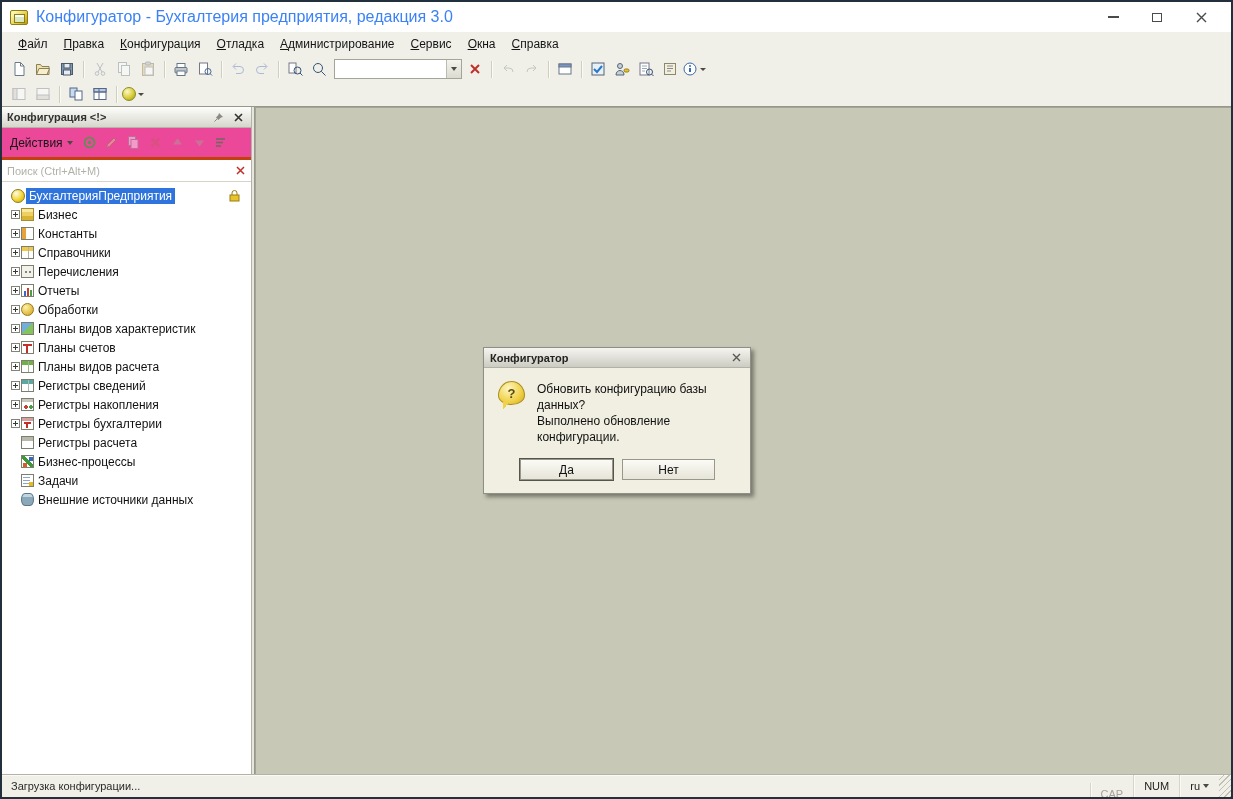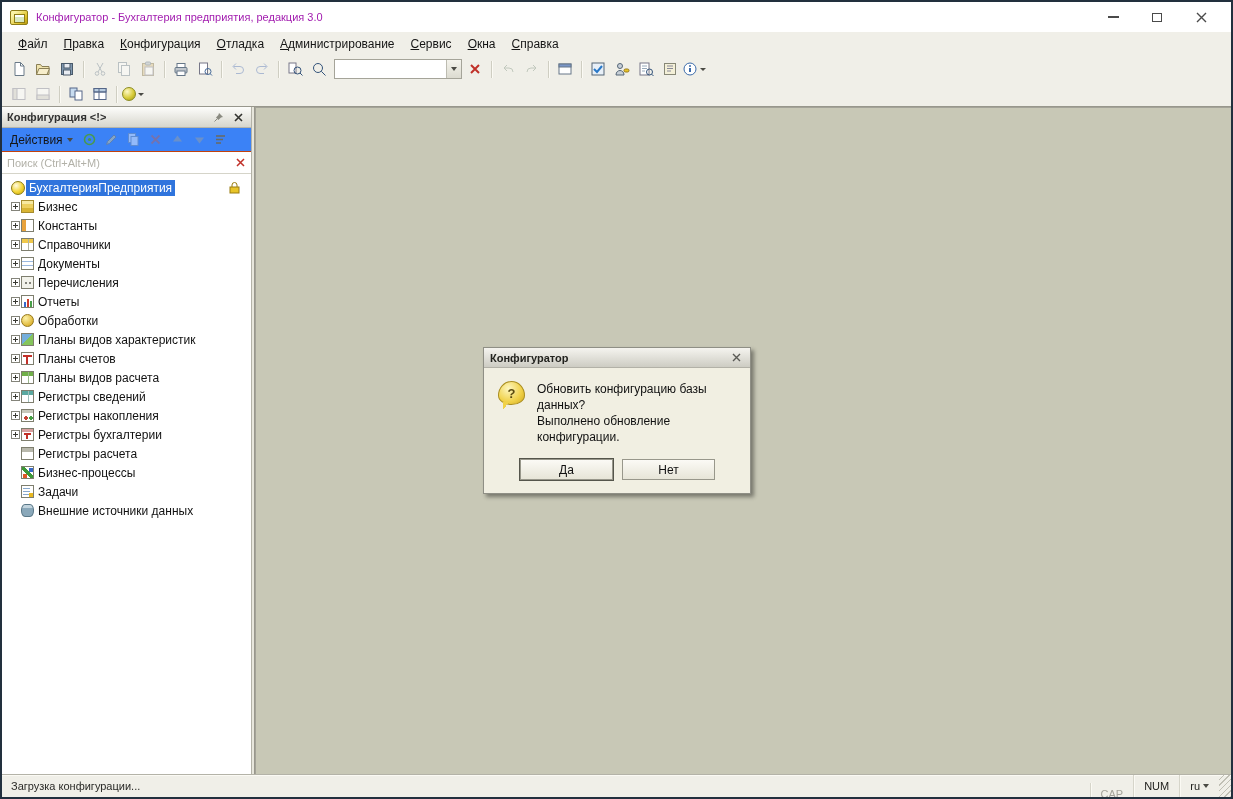--- a/index.html
+++ b/index.html
@@ -3,21 +3,21 @@
 <meta charset="utf-8">
 <style>
   html,body{margin:0;padding:0;background:#6b6b66;font-family:"Liberation Sans",sans-serif;}
   *{box-sizing:border-box;}
   .window{width:1233px;height:799px;border:2px solid #22303e;background:#f0efe8;position:relative;display:flex;flex-direction:column;overflow:hidden;}
 
   
   .titlebar{height:30px;background:#ffffff;display:flex;align-items:center;padding:0 8px;flex:none;}
   .app-icon{width:18px;height:15px;border:1px solid #8e7d18;border-radius:2px;background:linear-gradient(135deg,#fbf3a6 20%,#e0c42c 70%,#b89a10);margin-right:8px;position:relative;flex:none;}
   .app-icon::after{content:"";position:absolute;left:3px;top:3px;width:9px;height:7px;background:linear-gradient(180deg,#fff 0 2px,#d8e8c0 2px);border:1px solid #8e7d18;}
-  .title-text{font-size:11px;color:#a21caf;}
+  .title-text{font-size:16px;color:#3b82f6;}
   .win-controls{margin-left:auto;display:flex;}
   .wc{width:44px;height:26px;display:flex;align-items:center;justify-content:center;}
   .wc-min-glyph{width:11px;height:1.5px;background:#4a4a4a;}
   .wc-max-glyph{width:10px;height:9px;border:1.5px solid #4a4a4a;}
 
   
   .menubar{height:24px;display:flex;align-items:center;padding:0 8px;flex:none;background:#f0efe8;}
   .menu-item{padding:3px 8px;font-size:12px;color:#151515;cursor:default;}
   .menu-item .accel{text-decoration:underline;}
 
@@ -37,21 +37,21 @@
 
   
   .main{flex:1;display:flex;min-height:0;border-top:1px solid #98978c;}
   .sidepanel{width:250px;flex:none;background:#fff;display:flex;flex-direction:column;border-right:1px solid #b3b2a7;}
   .splitter{width:3px;flex:none;background:#e7e6dc;border-right:1px solid #98978c;cursor:ew-resize;}
 
   .panel-header{height:21px;flex:none;background:linear-gradient(180deg,#fdfdfb,#d7d6cd);border-bottom:1px solid #b6b5aa;display:flex;align-items:center;padding:0 5px;gap:4px;}
   .panel-title{flex:1;font-size:11px;font-weight:bold;color:#303030;white-space:nowrap;overflow:hidden;}
   .phbtn{width:16px;height:16px;display:flex;align-items:center;justify-content:center;}
 
-  .panel-actions{height:24px;flex:none;display:flex;align-items:center;background:#3b82f6;border-bottom:1px solid #c2410c;padding:0 3px;gap:1px;}
+  .panel-actions{height:32px;flex:none;display:flex;align-items:center;background:#ec4899;border-bottom:3px solid #c2410c;padding:0 3px;gap:1px;}
   .actions-btn{display:flex;align-items:center;gap:4px;font-size:12px;color:#151515;padding:2px 5px;border-radius:2px;}
   .pbtn{width:21px;height:20px;display:flex;align-items:center;justify-content:center;border-radius:2px;flex:none;}
   .pbtn.dis{opacity:.45;}
 
   .panel-search{height:22px;flex:none;display:flex;align-items:center;background:#fff;border-bottom:1px solid #d5d4c9;padding:0 3px;}
   .panel-search input{flex:1;min-width:0;border:none;outline:none;font-size:11px;color:#444;font-family:"Liberation Sans",sans-serif;}
   .panel-search input::placeholder{color:#b2b1a8;}
   .search-clear{width:16px;height:16px;display:flex;align-items:center;justify-content:center;flex:none;}
 
   .tree{flex:1;overflow:hidden;padding-top:4px;font-size:12px;color:#111;}
@@ -441,30 +441,20 @@
           <span class="ti ti-sprav"></span>
           <span class="tlabel">Справочники</span>
         </div>
         <div class="trow">
           <span class="exp">
               <svg width="9" height="9">
                 <rect x="0.5" y="0.5" width="8" height="8" fill="#fff" stroke="#84847a"></rect>
                 <path d="M2 4.5h5M4.5 2v5" stroke="#3a3a34"></path>
               </svg>
             </span>
-          <span class="ti ti-dok"></span>
-          <span class="tlabel">Документы</span>
-        </div>
-        <div class="trow">
-          <span class="exp">
-              <svg width="9" height="9">
-                <rect x="0.5" y="0.5" width="8" height="8" fill="#fff" stroke="#84847a"></rect>
-                <path d="M2 4.5h5M4.5 2v5" stroke="#3a3a34"></path>
-              </svg>
-            </span>
           <span class="ti ti-perech"></span>
           <span class="tlabel">Перечисления</span>
         </div>
         <div class="trow">
           <span class="exp">
               <svg width="9" height="9">
                 <rect x="0.5" y="0.5" width="8" height="8" fill="#fff" stroke="#84847a"></rect>
                 <path d="M2 4.5h5M4.5 2v5" stroke="#3a3a34"></path>
               </svg>
             </span>

